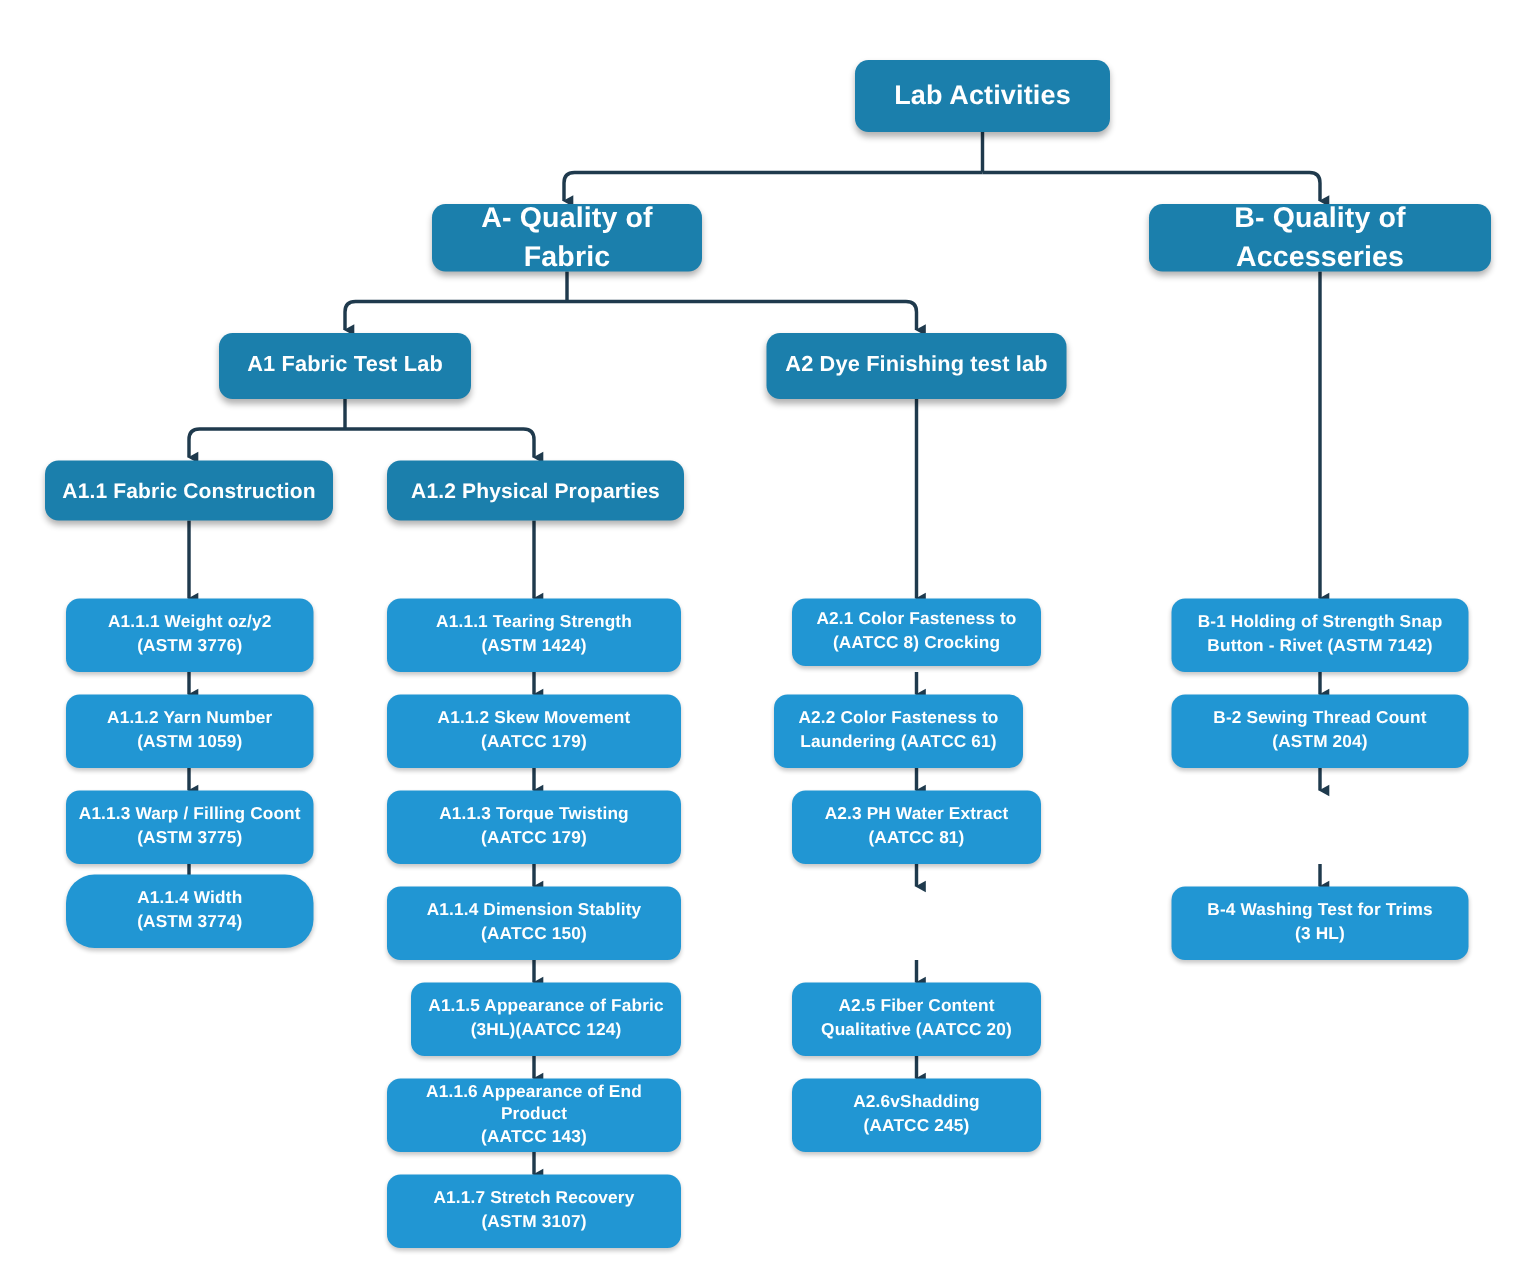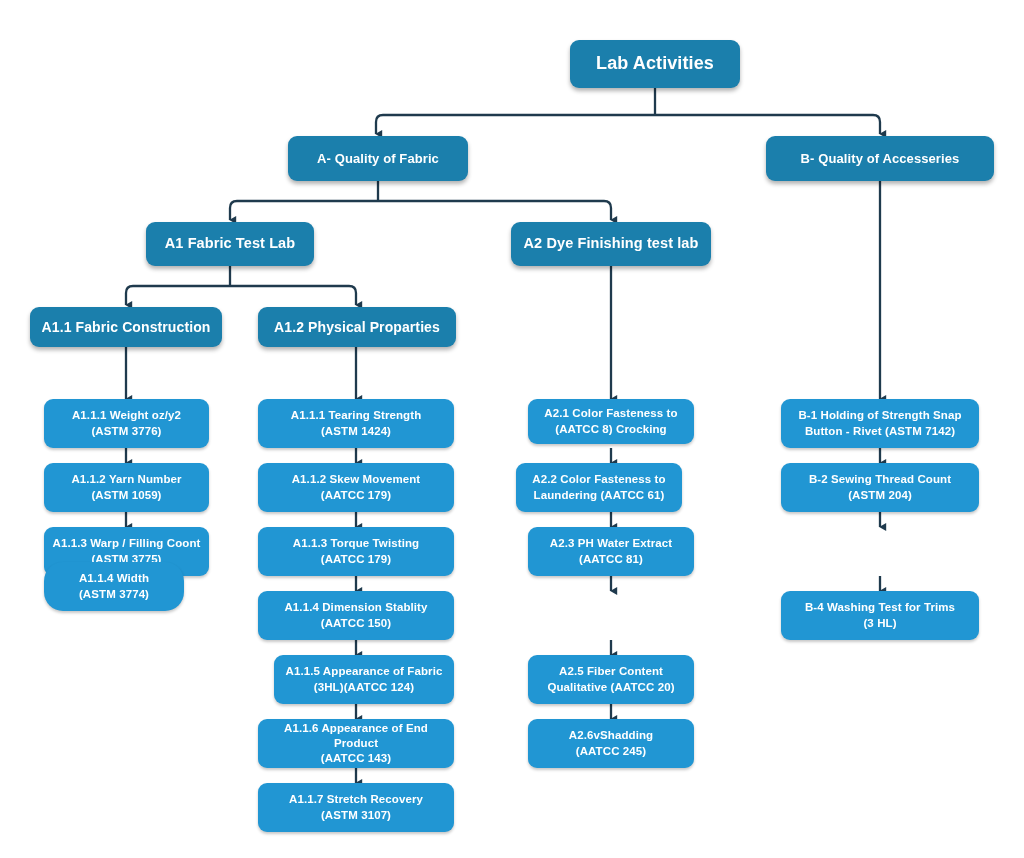--- a/index.html
+++ b/index.html
@@ -52,21 +52,21 @@
     font-weight: bold;
     box-shadow: 0 3px 4px rgba(0,0,0,0.30);
   }
   
   .node.lvl-light {
     background: #2196D3;
     font-weight: bold;
     box-shadow: 0 2px 3px rgba(0,0,0,0.22);
   }
   .node.size-root   { font-size: 18px; }
-  .node.size-branch { font-size: 13px; }
+  .node.size-branch { font-size: 19px; }
   .node.size-group  { font-size: 14.5px; }
   .node.size-sub    { font-size: 14px; }
   .node.size-leaf   { font-size: 11.5px; }
 </style>
 </head>
 <body>
 
 <div id="chart-root">
 
   <svg id="connector-layer" viewBox="0 0 1024 858" xmlns="http://www.w3.org/2000/svg">
@@ -150,21 +150,21 @@
 (ASTM 3776)</span>
   </div>
   <div class="node lvl-light size-leaf" style="left:44px; top:463px; width:165px; height:49px;">
     <span class="node-label">A1.1.2 Yarn Number
 (ASTM 1059)</span>
   </div>
   <div class="node lvl-light size-leaf" style="left:44px; top:527px; width:165px; height:49px;">
     <span class="node-label">A1.1.3 Warp / Filling Coont
 (ASTM 3775)</span>
   </div>
-  <div class="node lvl-light size-leaf" style="left:44px; top:562px; width:140px; height:49px;border-radius:19px;">
+  <div class="node lvl-light size-leaf" style="left:44px; top:583px; width:165px; height:49px;border-radius:19px;">
     <span class="node-label">A1.1.4 Width
 (ASTM 3774)</span>
   </div>
 
   <div class="node lvl-light size-leaf" style="left:258px; top:399px; width:196px; height:49px;">
     <span class="node-label">A1.1.1 Tearing Strength
 (ASTM 1424)</span>
   </div>
   <div class="node lvl-light size-leaf" style="left:258px; top:463px; width:196px; height:49px;">
     <span class="node-label">A1.1.2 Skew Movement

